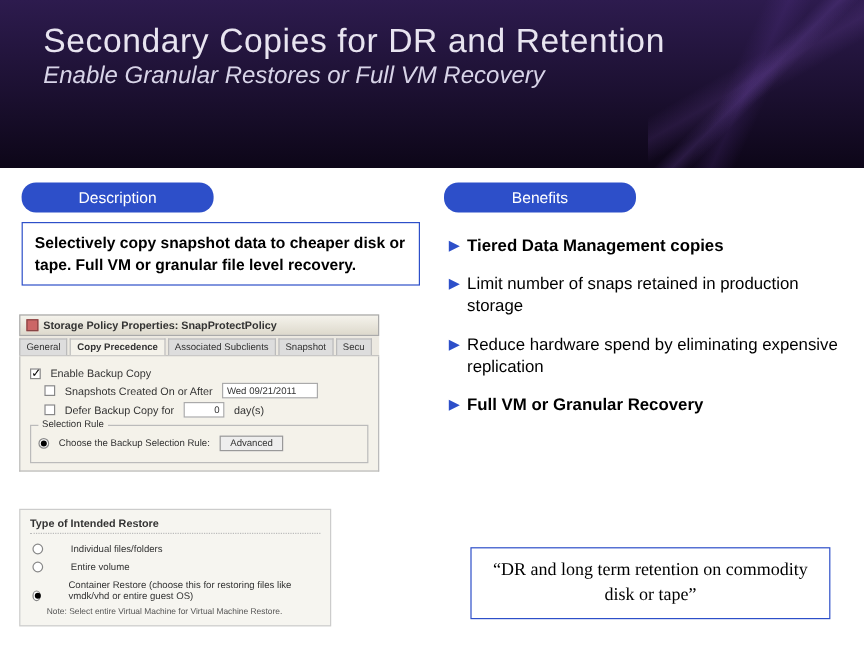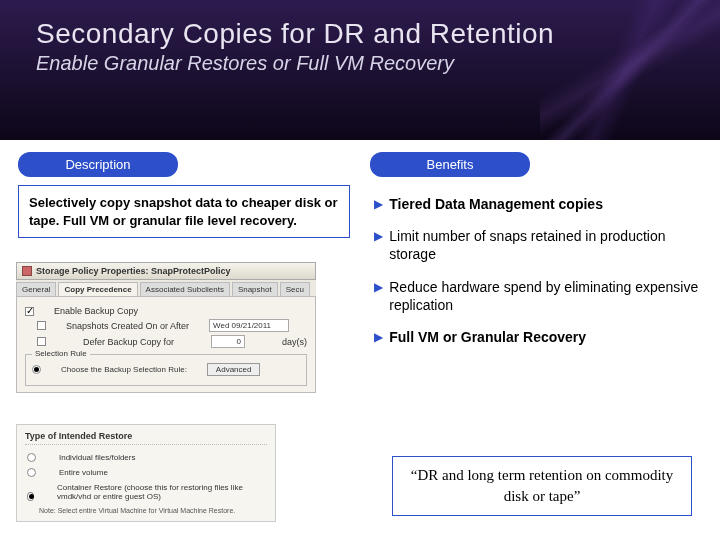--- a/index.html
+++ b/index.html
@@ -123,21 +123,21 @@
   .mw-tabs {
     display: flex;
     gap: 2px;
     padding: 2px 4px 0 0;
     border-bottom: 1px solid #bbb;
     font-size: 8px;
   }
   .mw-tab { padding: 2px 5px; border: 1px solid #bbb; border-bottom: none; background: #ddd; }
   .mw-tab.active { background: #f4f2ea; font-weight: bold; }
   .mw-body { padding: 6px 8px; background: #f4f2ea; border: 1px solid #bbb; border-top: none; }
-  .mw-row { display: flex; align-items: center; gap: 20px; margin: 3px 0; }
+  .mw-row { display: flex; align-items: center; gap: 8px; margin: 3px 0; }
   .mw-check { width: 9px; height: 9px; border: 1px solid #888; display: inline-block; background: #fff; position: relative; }
   .mw-check.checked::after { content: "✓"; position: absolute; top: -3px; left: 0; font-size: 10px; color: #000; }
   .mw-input { border: 1px solid #aaa; background: #fff; padding: 1px 3px; font-size: 8px; height: 13px; display: inline-flex; align-items: center; }
   .mw-group { border: 1px solid #bbb; padding: 5px 6px 6px 6px; margin-top: 6px; font-size: 8px; position: relative; }
   .mw-group-label { position: absolute; top: -6px; left: 6px; background: #f4f2ea; padding: 0 3px; font-size: 8px; }
   .mw-radio { width: 9px; height: 9px; border: 1px solid #888; border-radius: 50%; display: inline-block; background: #fff; position: relative; }
   .mw-radio.sel::after { content: ""; position: absolute; top: 1px; left: 1px; width: 5px; height: 5px; background: #000; border-radius: 50%; }
   .mw-btn { border: 1px solid #999; background: #eee; padding: 1px 8px; font-size: 8px; }
 
   
@@ -187,21 +187,21 @@
       <div class="mw-body">
         <div class="mw-row">
           <span class="mw-check checked"></span>
           <span>Enable Backup Copy</span>
         </div>
         <div class="mw-row" style="margin-left:12px;">
           <span class="mw-check"></span>
           <span>Snapshots Created On or After</span>
           <span class="mw-input" style="width:80px;">Wed 09/21/2011</span>
         </div>
-        <div class="mw-row" style="margin-left:12px;justify-content:space-between;">
+        <div class="mw-row" style="margin-left:12px;">
           <span class="mw-check"></span>
           <span>Defer Backup Copy for</span>
           <span class="mw-input" style="width:34px;text-align:right;justify-content:flex-end;">0</span>
           <span>day(s)</span>
         </div>
         <div class="mw-group">
           <span class="mw-group-label">Selection Rule</span>
           <div class="mw-row">
             <span class="mw-radio sel"></span>
             <span>Choose the Backup Selection Rule:</span>

